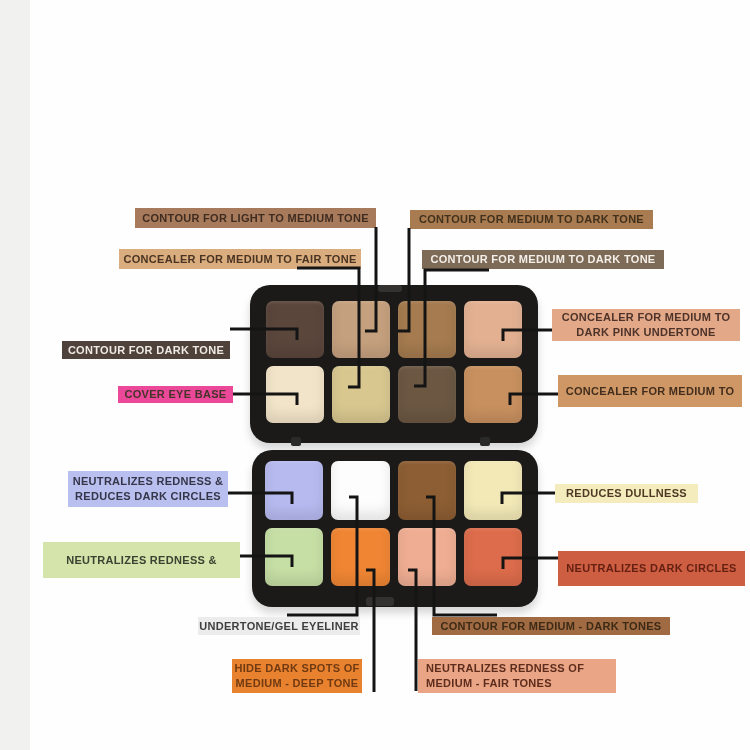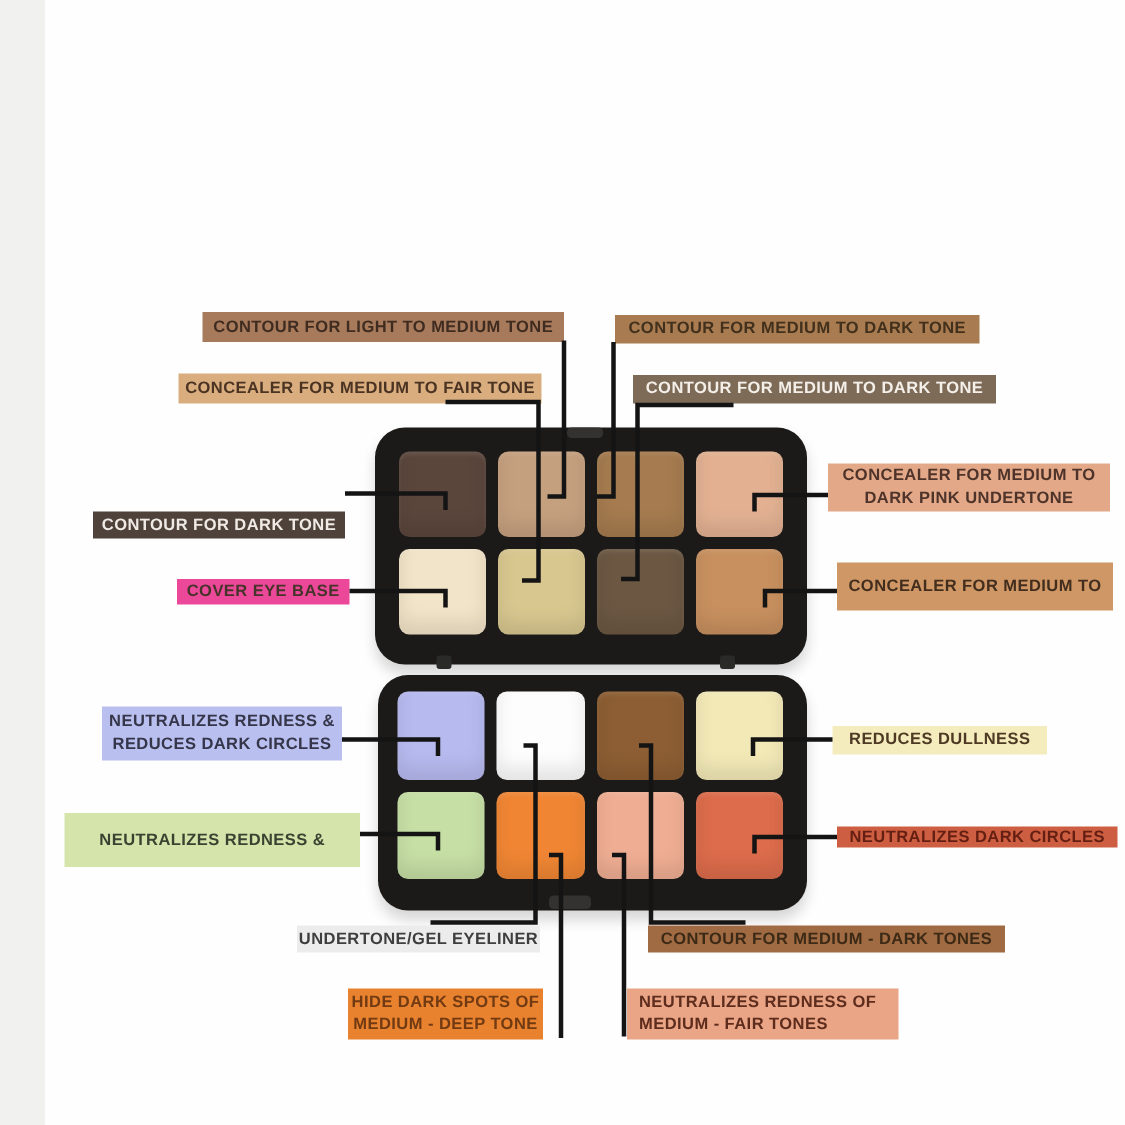--- a/index.html
+++ b/index.html
@@ -81,34 +81,34 @@
       <div class="lbl" style="left: 68px; top: 471px; width: 160px; height: 36px; background: rgb(185, 191, 238); color: rgb(53, 54, 74);">
         <div>NEUTRALIZES REDNESS &amp;</div>
         <div>REDUCES DARK CIRCLES</div>
       </div>
       <div class="lbl" style="left: 555px; top: 484px; width: 143px; height: 19px; background: rgb(244, 236, 189); color: rgb(78, 58, 36);">
         <div>REDUCES DULLNESS</div>
       </div>
       <div class="lbl" style="left: 43px; top: 542px; width: 197px; height: 36px; background: rgb(212, 228, 171); color: rgb(58, 66, 49);">
         <div>NEUTRALIZES REDNESS &amp;</div>
       </div>
-      <div class="lbl" style="left: 558px; top: 551px; width: 187px; height: 14px; background: rgb(205, 94, 65); color: rgb(100, 31, 18);">
+      <div class="lbl" style="left: 558px; top: 551px; width: 187px; height: 35px; background: rgb(205, 94, 65); color: rgb(100, 31, 18);">
         <div>NEUTRALIZES DARK CIRCLES</div>
       </div>
       <div class="lbl" style="left: 198px; top: 617px; width: 162px; height: 18px; background: rgb(236, 236, 236); color: rgb(62, 62, 62);">
         <div>UNDERTONE/GEL EYELINER</div>
       </div>
       <div class="lbl" style="left: 432px; top: 617px; width: 238px; height: 18px; background: rgb(160, 107, 66); color: rgb(60, 42, 22); justify-content: center;">
         <div>CONTOUR FOR MEDIUM - DARK TONES</div>
       </div>
       <div class="lbl" style="left: 232px; top: 659px; width: 130px; height: 34px; background: rgb(232, 130, 46); color: rgb(113, 58, 18);">
         <div>HIDE DARK SPOTS OF</div>
         <div>MEDIUM - DEEP TONE</div>
       </div>
-      <div class="lbl left" style="left: 418px; top: 659px; width: 181px; height: 34px; background: rgb(233, 165, 133); color: rgb(94, 44, 29);">
+      <div class="lbl left" style="left: 418px; top: 659px; width: 198px; height: 34px; background: rgb(233, 165, 133); color: rgb(94, 44, 29);">
         <div>NEUTRALIZES REDNESS OF</div>
         <div>MEDIUM - FAIR TONES</div>
       </div>
     </div>
   <svg id="lines" class="connectors" width="750" height="750">
       <polyline points="376,227 376,331 365,331" fill="none" stroke="#141414" stroke-width="3"></polyline>
       <polyline points="297,268 359,268 359,387 348,387" fill="none" stroke="#141414" stroke-width="3"></polyline>
       <polyline points="409,228 409,331 398,331" fill="none" stroke="#141414" stroke-width="3"></polyline>
       <polyline points="489,270 425,270 425,386 414,386" fill="none" stroke="#141414" stroke-width="3"></polyline>
       <polyline points="230,329 297,329 297,340" fill="none" stroke="#141414" stroke-width="3"></polyline>

